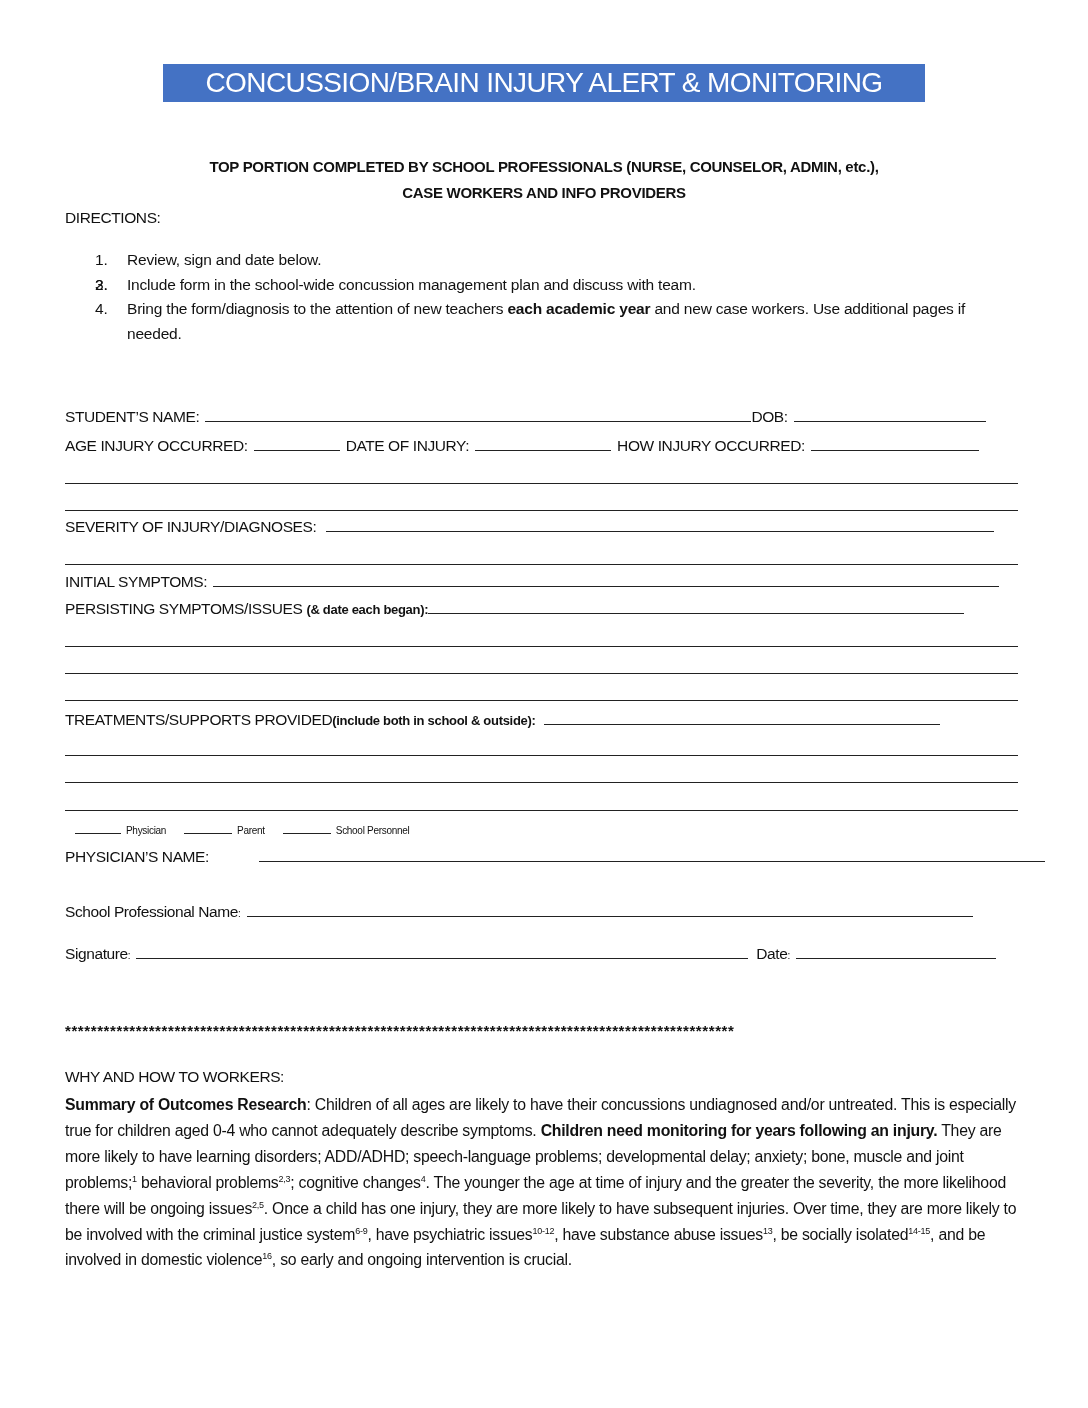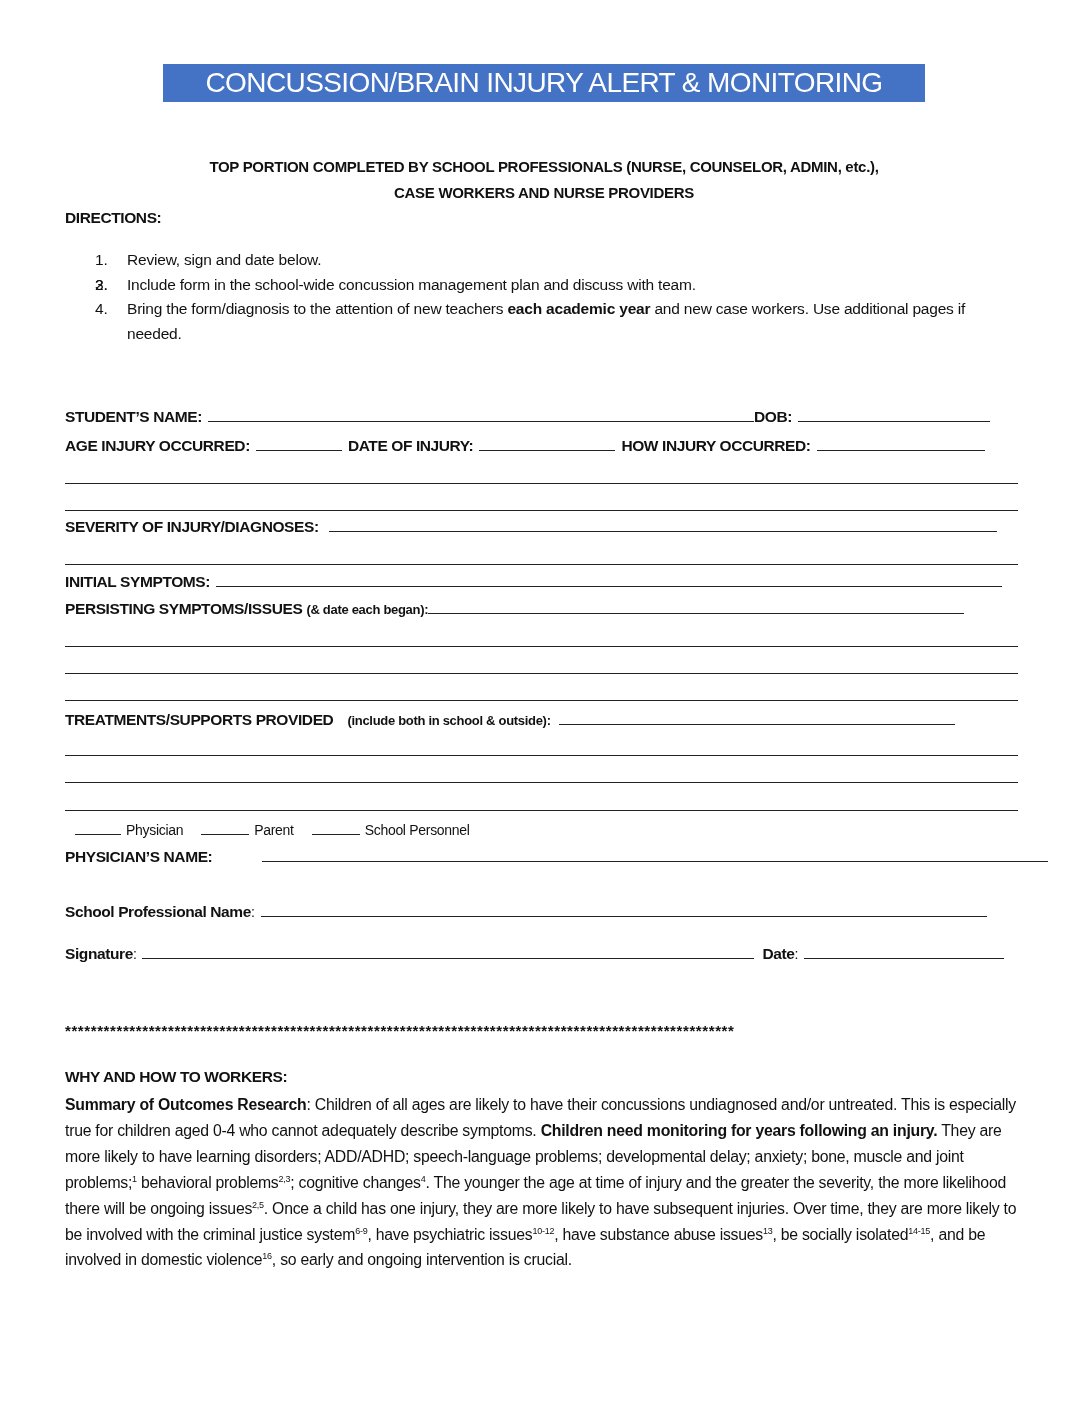--- a/index.html
+++ b/index.html
@@ -4,41 +4,41 @@
 <style>
   html, body { margin: 0; padding: 0; background: #ffffff; }
   body { width: 1088px; height: 1408px; position: relative; overflow: hidden;
          font-family: "Liberation Sans Narrow", "Liberation Sans", sans-serif; color: #111; }
   .abs { position: absolute; white-space: nowrap; }
   .title-banner { position: absolute; left: 163px; top: 64px; width: 762px; height: 38px;
                   background: #4472c4; color: #fff; font-size: 28px; line-height: 38px;
                   text-align: center; letter-spacing: -0.6px; font-family: "Liberation Sans", sans-serif; }
   .subhead { position: absolute; left: 0; width: 1088px; text-align: center; font-weight: bold; font-size: 15px;
              letter-spacing: -0.3px; }
-  .label { font-weight: bold; font-size: 15.5px; letter-spacing: -0.4px; }
+  .label { font-weight: normal; font-size: 15.5px; letter-spacing: -0.4px; }
   .small-bold { font-weight: bold; font-size: 13px; letter-spacing: -0.3px; }
-  .normal { font-size: 14px; letter-spacing: -0.3px; }
+  .normal { font-size: 10px; letter-spacing: -0.3px; }
   .dir-list { position: absolute; left: 95px; top: 248px; width: 900px; font-size: 15.5px; letter-spacing: -0.2px;
               line-height: 24.5px; margin: 0; padding: 0; list-style: none; }
   .dir-list li { position: relative; padding-left: 32px; }
   .dir-list .num { position: absolute; left: 0; }
   .line { display: inline-block; border-bottom: 1.3px solid #222; height: 14px; vertical-align: baseline; }
   .full-line { position: absolute; left: 65px; width: 953px; border-bottom: 1.3px solid #222; height: 0; }
   .row { position: absolute; left: 65px; height: 22px; line-height: 22px; display: flex; align-items: baseline; }
   .stars { position: absolute; left: 65px; top: 1022px; width: 955px; font-size: 15px; font-weight: bold; letter-spacing: 0.6px; overflow: hidden; }
   .para { position: absolute; left: 65px; top: 1092px; width: 955px; font-size: 15.8px; line-height: 25.9px; letter-spacing: -0.25px; white-space: normal; }
   sup { font-size: 9px; line-height: 0; vertical-align: 6px; }
 </style>
 </head>
 <body>
 
 <div class="title-banner">CONCUSSION/BRAIN INJURY ALERT &amp; MONITORING FORM</div>
 
 <div class="subhead" style="top:158px;">TOP PORTION COMPLETED BY SCHOOL PROFESSIONALS (NURSE, COUNSELOR, ADMIN, etc.),</div>
-<div class="subhead" style="top:184px;">CASE WORKERS AND NURSE PROVIDERS</div>
+<div class="subhead" style="top:184px;">CASE WORKERS AND INFO PROVIDERS</div>
 
 <div class="abs label" style="left:65px; top:209px;">DIRECTIONS:</div>
 
 <ol class="dir-list">
   <li><span class="num">1.</span><span>Review, sign and date below.</span></li>
   <li><span class="num">2.</span></li>
   <li><span class="num">3.</span><span>Include form in the school-wide concussion management plan and discuss with team.</span></li>
   <li style="width:860px;"><span class="num">4.</span><span>Bring the form/diagnosis to the attention of new teachers </span><b>each academic year</b><span> and new case workers. Use additional pages if needed.</span></li>
 </ol>
 
@@ -75,21 +75,21 @@
   <span class="label">PERSISTING SYMPTOMS/ISSUES</span>
   <span class="small-bold" style="margin-left:4px;">(&amp; date each began):</span>
   <span class="line" style="width:536px;"></span>
 </div>
 <div class="full-line" style="top:646px;"></div>
 <div class="full-line" style="top:673px;"></div>
 <div class="full-line" style="top:700px;"></div>
 
 <div class="row" style="top:709px;">
   <span class="label">TREATMENTS/SUPPORTS PROVIDED</span>
-  <span class="small-bold" style="margin-left:14px;">(include both in school &amp; outside):</span>
+  <span class="small-bold" style="margin-left:0;">(include both in school &amp; outside):</span>
   <span class="line" style="width:396px; margin-left:8px;"></span>
 </div>
 <div class="full-line" style="top:755px;"></div>
 <div class="full-line" style="top:782px;"></div>
 <div class="full-line" style="top:810px;"></div>
 
 <div class="row" style="top:819px;">
   <span class="line" style="width:46px; margin:0 5px 0 10px;"></span>
   <span class="normal">Physician</span>
   <span class="line" style="width:48px; margin:0 5px 0 18px;"></span>

